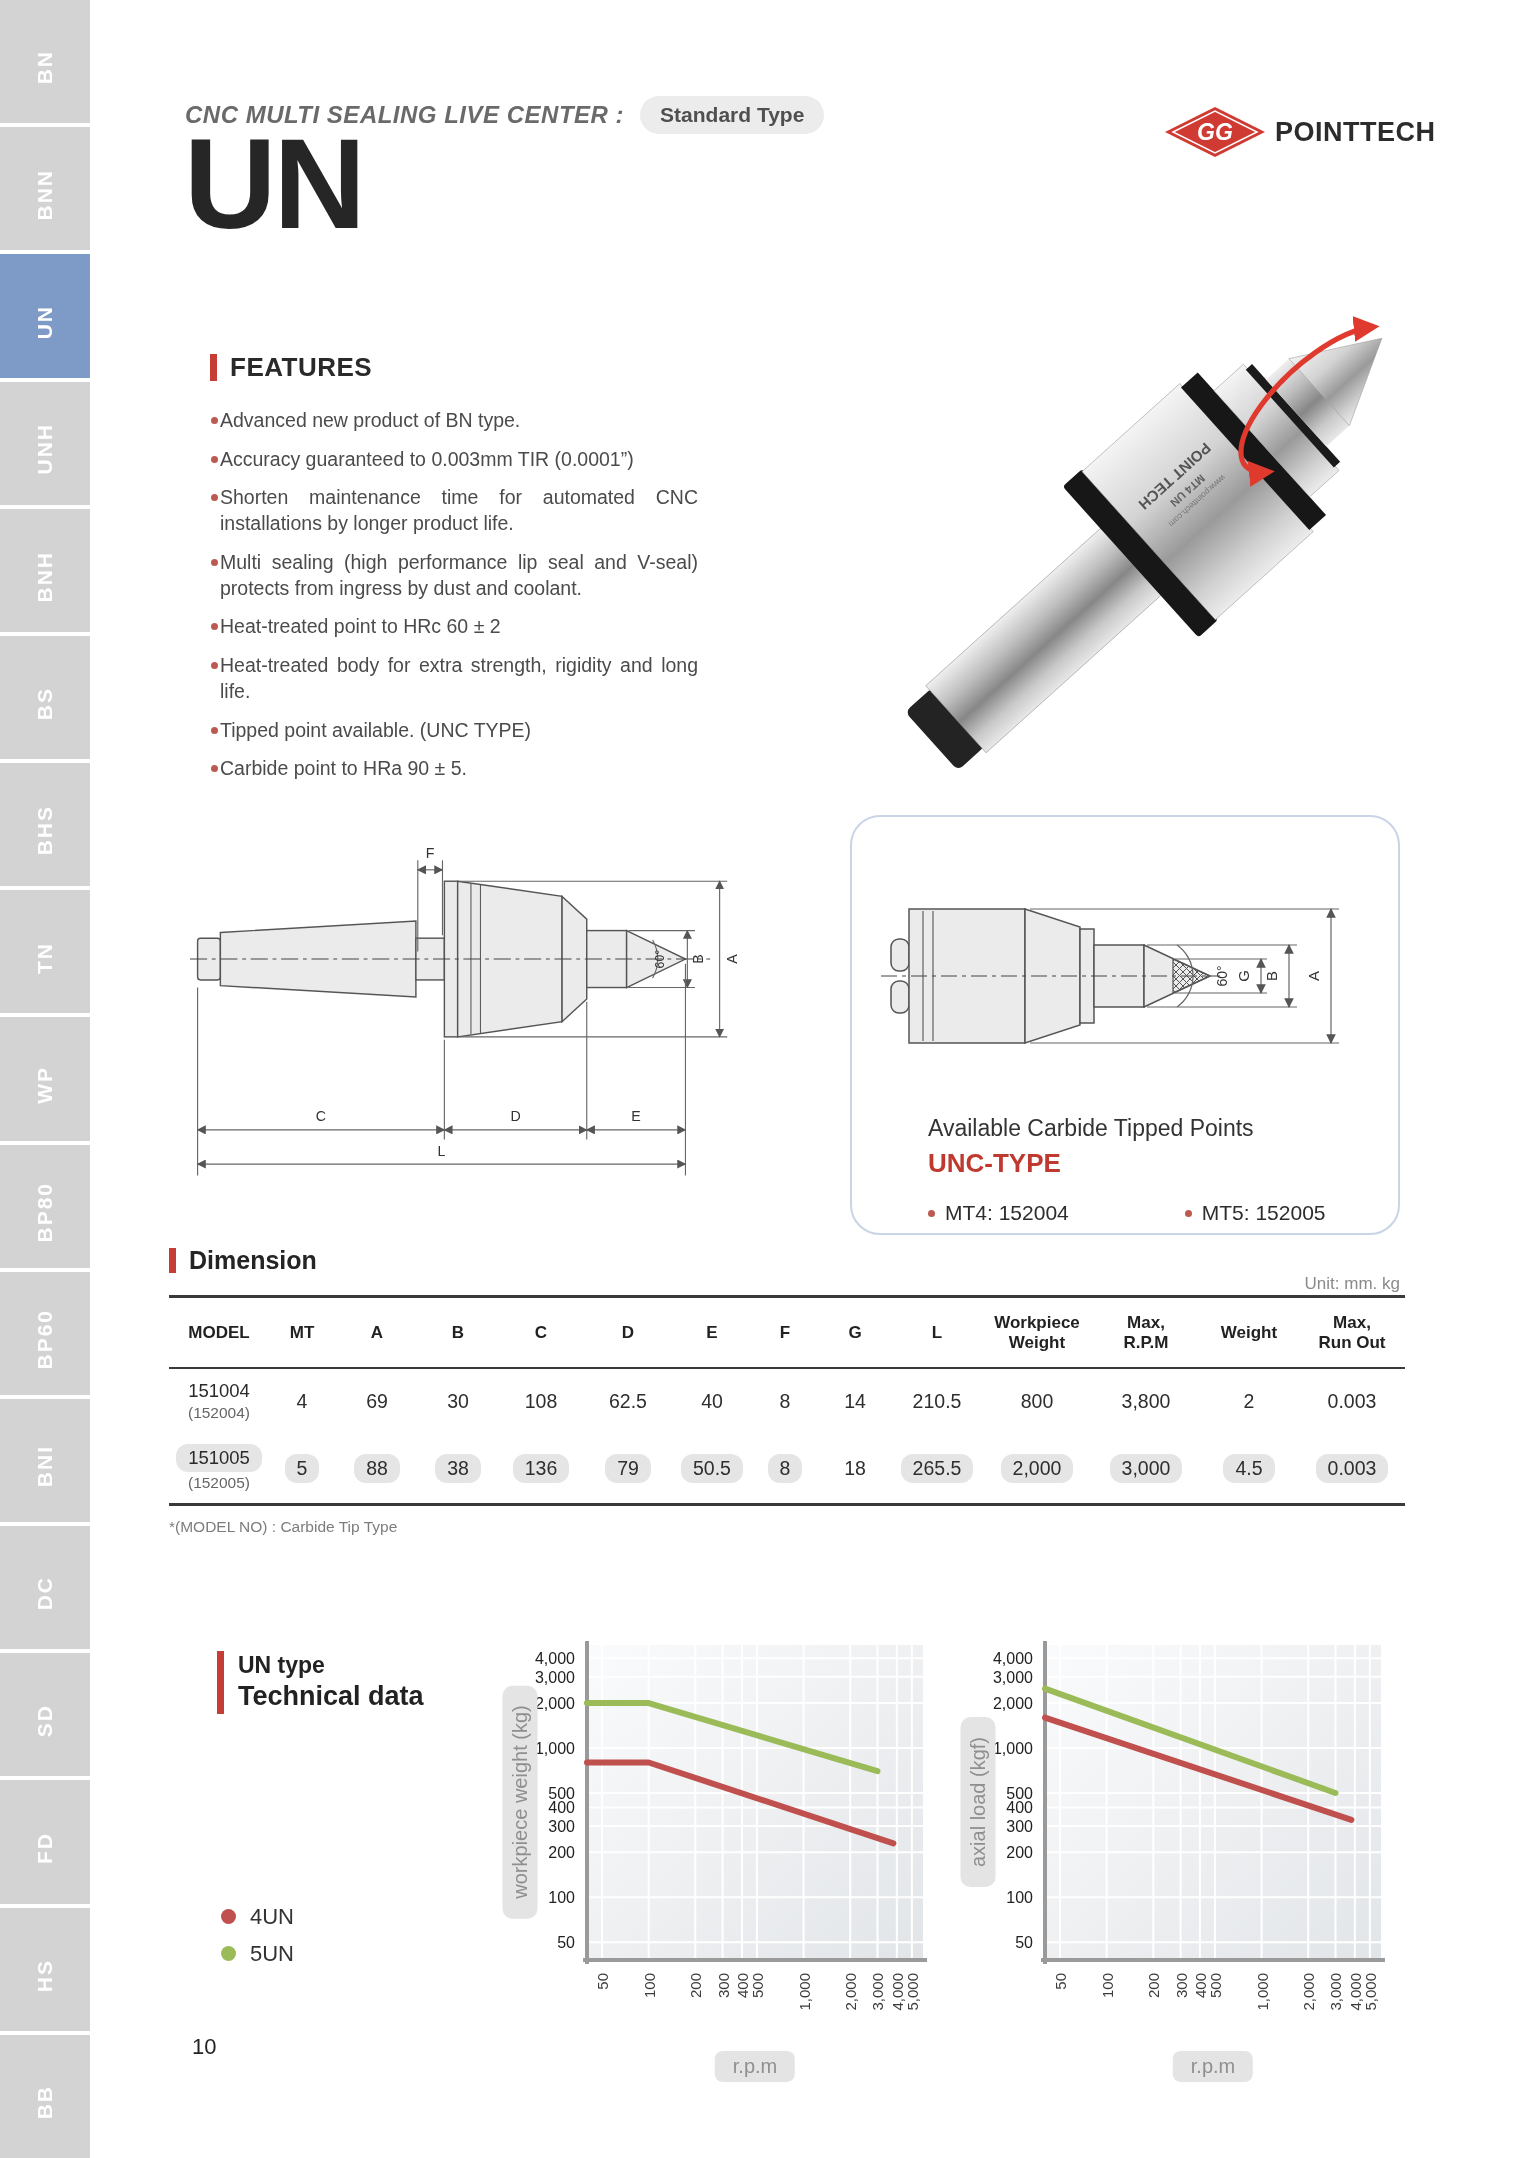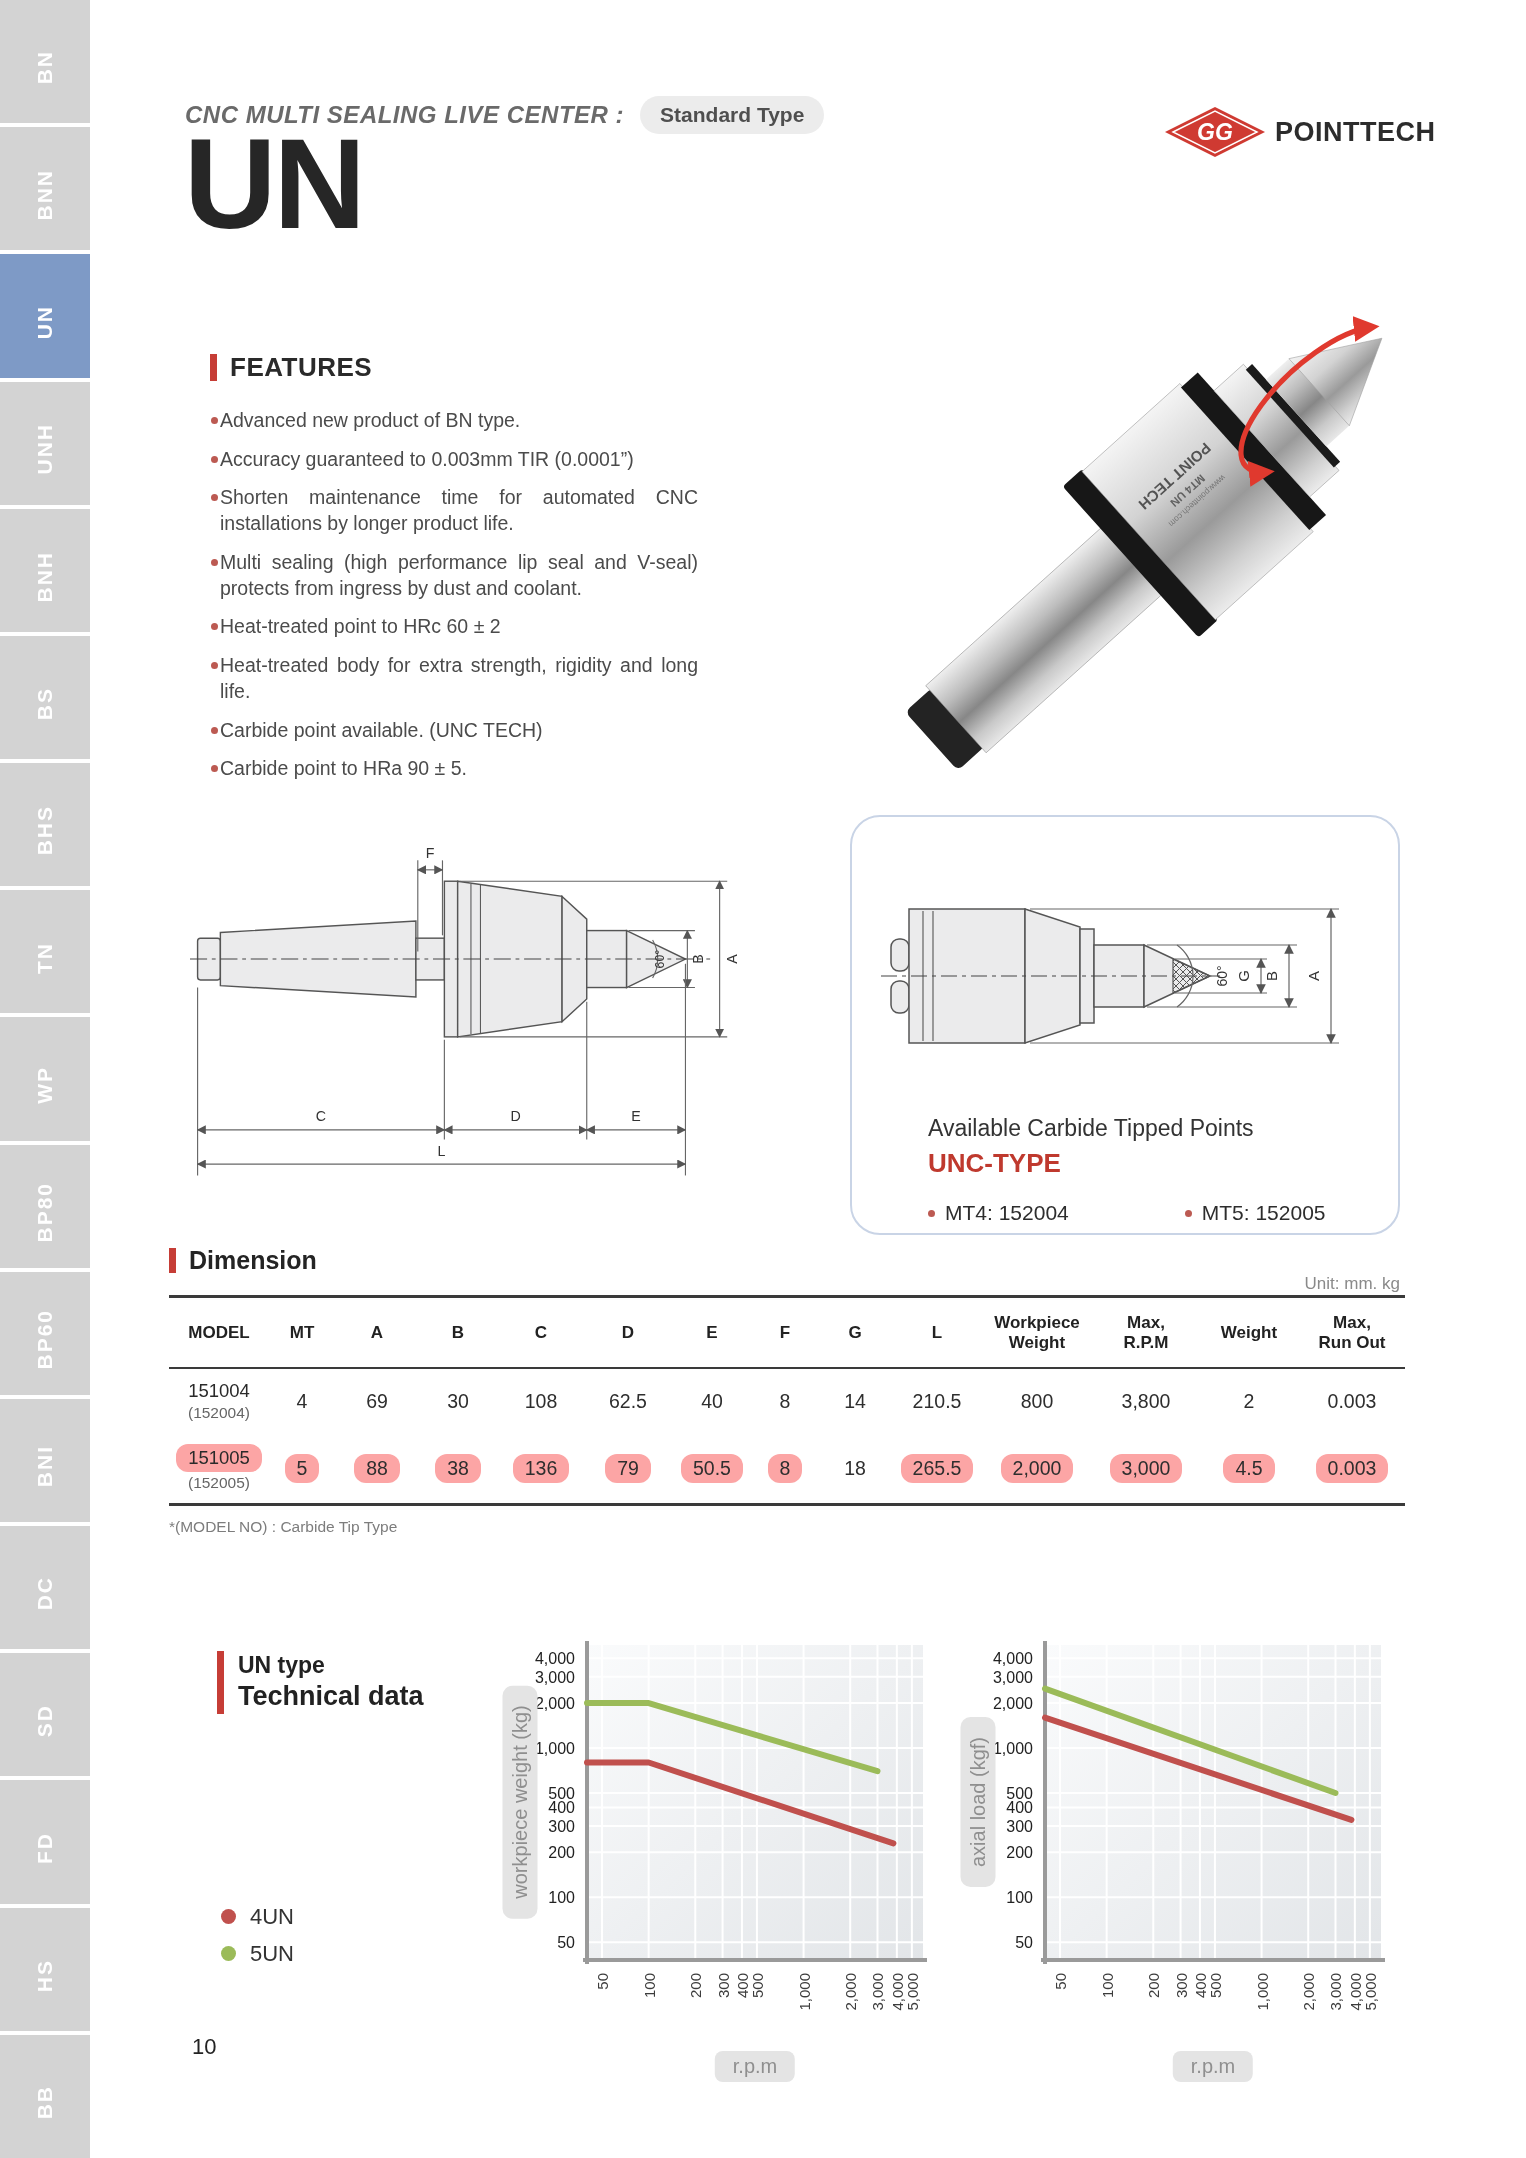--- a/index.html
+++ b/index.html
@@ -52,21 +52,21 @@
 
   
   .dim-section{position:absolute;left:79px;top:1246px;width:1231px;}
   .dim-head .red-bar{height:25px;}
   .dim-head .t{font-size:25px;font-weight:700;color:#242424;}
   .unit{position:absolute;right:0;top:28px;font-size:17px;color:#8a8a8a;}
   #dim-table{border-collapse:collapse;width:100%;margin-top:20px;border-top:3px solid #3a3a3a;border-bottom:3px solid #3a3a3a;table-layout:fixed;}
   #dim-table thead tr{border-bottom:2px solid #3a3a3a;}
   #dim-table th{white-space:pre-line;font-size:17px;font-weight:600;color:#222;line-height:1.15;padding:15px 2px;text-align:center;}
   #dim-table td{text-align:center;font-size:19.5px;color:#2e2e2e;padding:11px 2px;vertical-align:middle;}
-  #dim-table .hl{display:inline-block;padding:3px 12px;border-radius:12px;background:#fca5a5;}
+  #dim-table .hl{display:inline-block;padding:3px 12px;border-radius:12px;background:#e5e5e5;}
   .model-main{font-size:18.5px;color:#2a2a2a;}
   .model-sub{font-size:15.5px;color:#666;margin-top:2px;}
   .footnote{margin-top:12px;font-size:15.5px;color:#7d7d7d;}
 
   
   .tech-head{position:absolute;left:127px;top:1651px;display:flex;gap:14px;}
   .tech-head .red-bar{width:7px;}
   .tech-head .t1{font-size:23px;font-weight:700;color:#222;line-height:1.25;}
   .tech-head .t2{font-size:27px;font-weight:700;color:#222;line-height:1.25;}
 
@@ -190,21 +190,21 @@
       <li>
         <span class="dot"></span>
         <span>Heat-treated point to HRc 60 ± 2</span>
       </li>
       <li>
         <span class="dot"></span>
         <span>Heat-treated body for extra strength, rigidity and long life.</span>
       </li>
       <li>
         <span class="dot"></span>
-        <span>Carbide point available. (UNC TECH)</span>
+        <span>Tipped point available. (UNC TYPE)</span>
       </li>
       <li>
         <span class="dot"></span>
         <span>Carbide point to HRa 90 ± 5.</span>
       </li>
     </ul>
 
   <svg class="photo" viewBox="0 0 530 540">
     <defs>
       <linearGradient id="gmetal" x1="0" y1="0" x2="0" y2="1">

